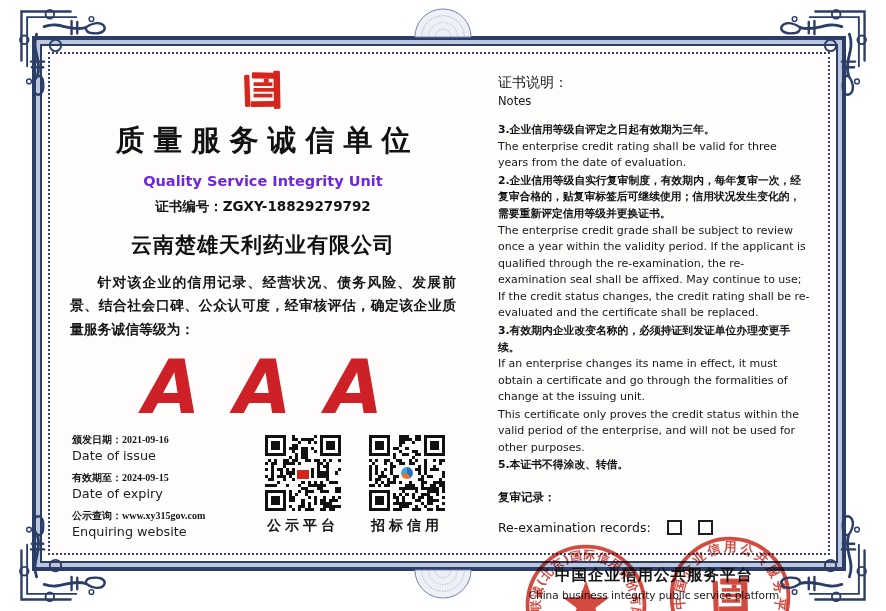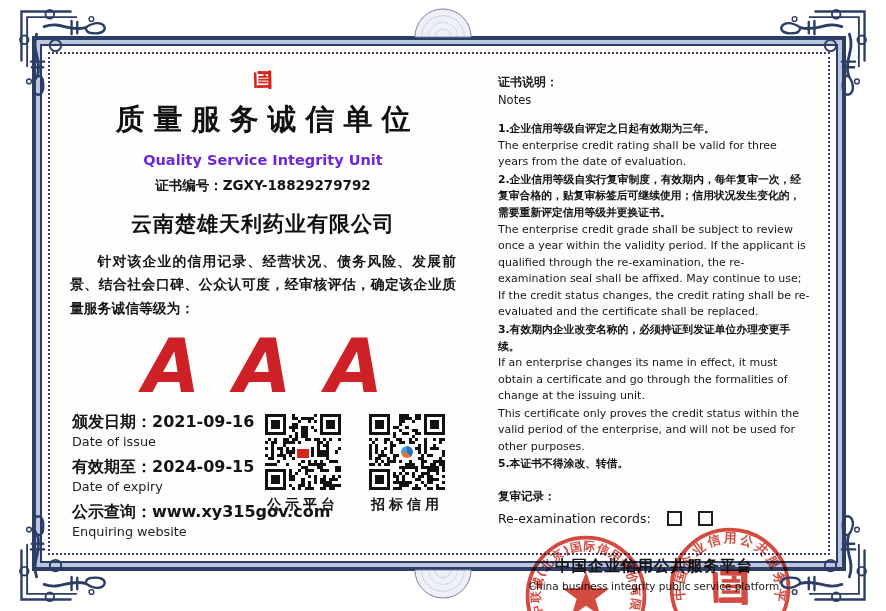--- a/index.html
+++ b/index.html
@@ -38,44 +38,44 @@
                 letter-spacing:9px; white-space:nowrap; text-indent:9px; }
   .cert-subtitle { margin-top:12px; font-size:14.5px; font-weight:bold; color:#6d28d9; }
   .cert-no { margin-top:9px; font-size:13.5px; font-weight:bold; color:#141414; }
   .company { margin-top:15px; font-size:21px; font-weight:bold; color:#101010; letter-spacing:1px; }
   .statement { margin-top:12px; padding:0 8px; font-size:13.8px; font-weight:600; color:#151515;
                line-height:1.7; text-indent:2em; text-align:justify; }
   .rating { margin-top:8px; font-size:74px; font-weight:bold; color:#cd2127;
             letter-spacing:34px; text-indent:34px; line-height:1.05;font-style:italic; }
   .bottom-row { margin-top:6px; width:100%; display:flex; align-items:flex-start; padding:0 4px 0 10px; }
   .dates { width:178px; }
-  .date-label { font-size:16px; font-weight:bold; color:#141414; white-space:nowrap; }
+  .date-label { font-size:10px; font-weight:bold; color:#141414; white-space:nowrap;font-family:Liberation Serif, serif; }
   .date-en { font-size:12.8px; color:#1d1d1d; margin:1px 0 8px 0; }
   .qr-area { flex:1; display:flex; justify-content:center; gap:28px; padding-top:2px; }
   .qr-block { text-align:center;font-family:Liberation Serif, serif; }
   .qr-wrap { position:relative; width:76px; height:76px; margin:0 auto; }
   .qr-wrap svg { width:76px; height:76px; display:block; }
   .qr-logo { position:absolute; left:50%; top:50%; width:16px; height:16px;
              transform:translate(-50%,-50%); background:#fff; display:flex;
              align-items:center; justify-content:center; }
   .qr-logo .mini-seal { width:12px; height:12px; background:#d6251d;
                         box-shadow:inset 0 3px 0 #fff, inset 0 -3px 0 rgba(255,255,255,.0); }
   .qr-logo .mini-swirl { width:12px; height:12px; border-radius:50%;
                          background:conic-gradient(#2a6fc4 0 40%, #e8722a 40% 70%, #3fa3d8 70% 100%); }
   .qr-label { margin-top:6px; font-size:14px; font-weight:bold; color:#17171a; letter-spacing:4px; }
 
   
-  .notes-head-zh { font-size:12px; font-weight:700; color:#17171a; }
+  .notes-head-zh { font-size:14px; font-weight:400; color:#17171a; }
   .notes-head-en { font-size:11.5px; color:#17171a; margin-top:2px; }
   .notes-list { margin-top:14px; }
   .note-zh { font-size:10.8px; font-weight:600; color:#101014; line-height:1.55; }
   .note-en { font-size:11px; color:#17171c; line-height:1.5; margin-bottom:1px; }
   .reexam { margin-top:16px; }
   .reexam-zh { font-size:11.5px; font-weight:600; color:#101014; }
-  .reexam-row { display:flex; align-items:flex-end; gap:14px; margin-top:7px; }
+  .reexam-row { display:flex; align-items:flex-end; gap:14px; margin-top:15px; }
   .reexam-en { font-size:12.5px; color:#141418; }
   .reexam-box { width:15px; height:15px; border:2px solid #1c1c22; display:inline-block; margin-left:2px; }
 
   
   .issuer { position:relative; margin-top:30px; text-align:center; }
   .issuer-text { position:relative; z-index:2; }
   .platform-zh { font-size:15.5px; font-weight:bold; color:#141414; letter-spacing:1px; }
   .platform-en { font-size:10.5px; color:#202024; margin-top:3px; }
   .stamp { position:absolute; width:132px; height:132px; z-index:3;
            mix-blend-mode:multiply; opacity:.92; }
@@ -617,21 +617,21 @@
             </div>
           </div>
         </div>
       </div>
 
       <div class="right-col">
         <div class="notes-head-zh">证书说明：</div>
         <div class="notes-head-en">Notes</div>
 
         <div class="notes-list">
-          <div class="note-zh">1.企业信用等级自评定之日起有效期为三年。</div>
+          <div class="note-zh">3.企业信用等级自评定之日起有效期为三年。</div>
           <div class="note-en">The enterprise credit rating shall be valid for three years from the date of evaluation.</div>
           <div class="note-zh">2.企业信用等级自实行复审制度，有效期内，每年复审一次，经复审合格的，贴复审标签后可继续使用；信用状况发生变化的，需要重新评定信用等级并更换证书。</div>
           <div class="note-en">The enterprise credit grade shall be subject to review once a year within the validity period. If the applicant is qualified through the re-examination, the re-examination seal shall be affixed. May continue to use; If the credit status changes, the credit rating shall be re-evaluated and the certificate shall be replaced.</div>
           <div class="note-zh">3.有效期内企业改变名称的，必须持证到发证单位办理变更手续。</div>
           <div class="note-en">If an enterprise changes its name in effect, it must obtain a certificate and go through the formalities of change at the issuing unit.</div>
           <div class="note-en">This certificate only proves the credit status within the valid period of the enterprise, and will not be used for other purposes.</div>
           <div class="note-zh">5.本证书不得涂改、转借。</div>
         </div>
 
         <div class="reexam">

